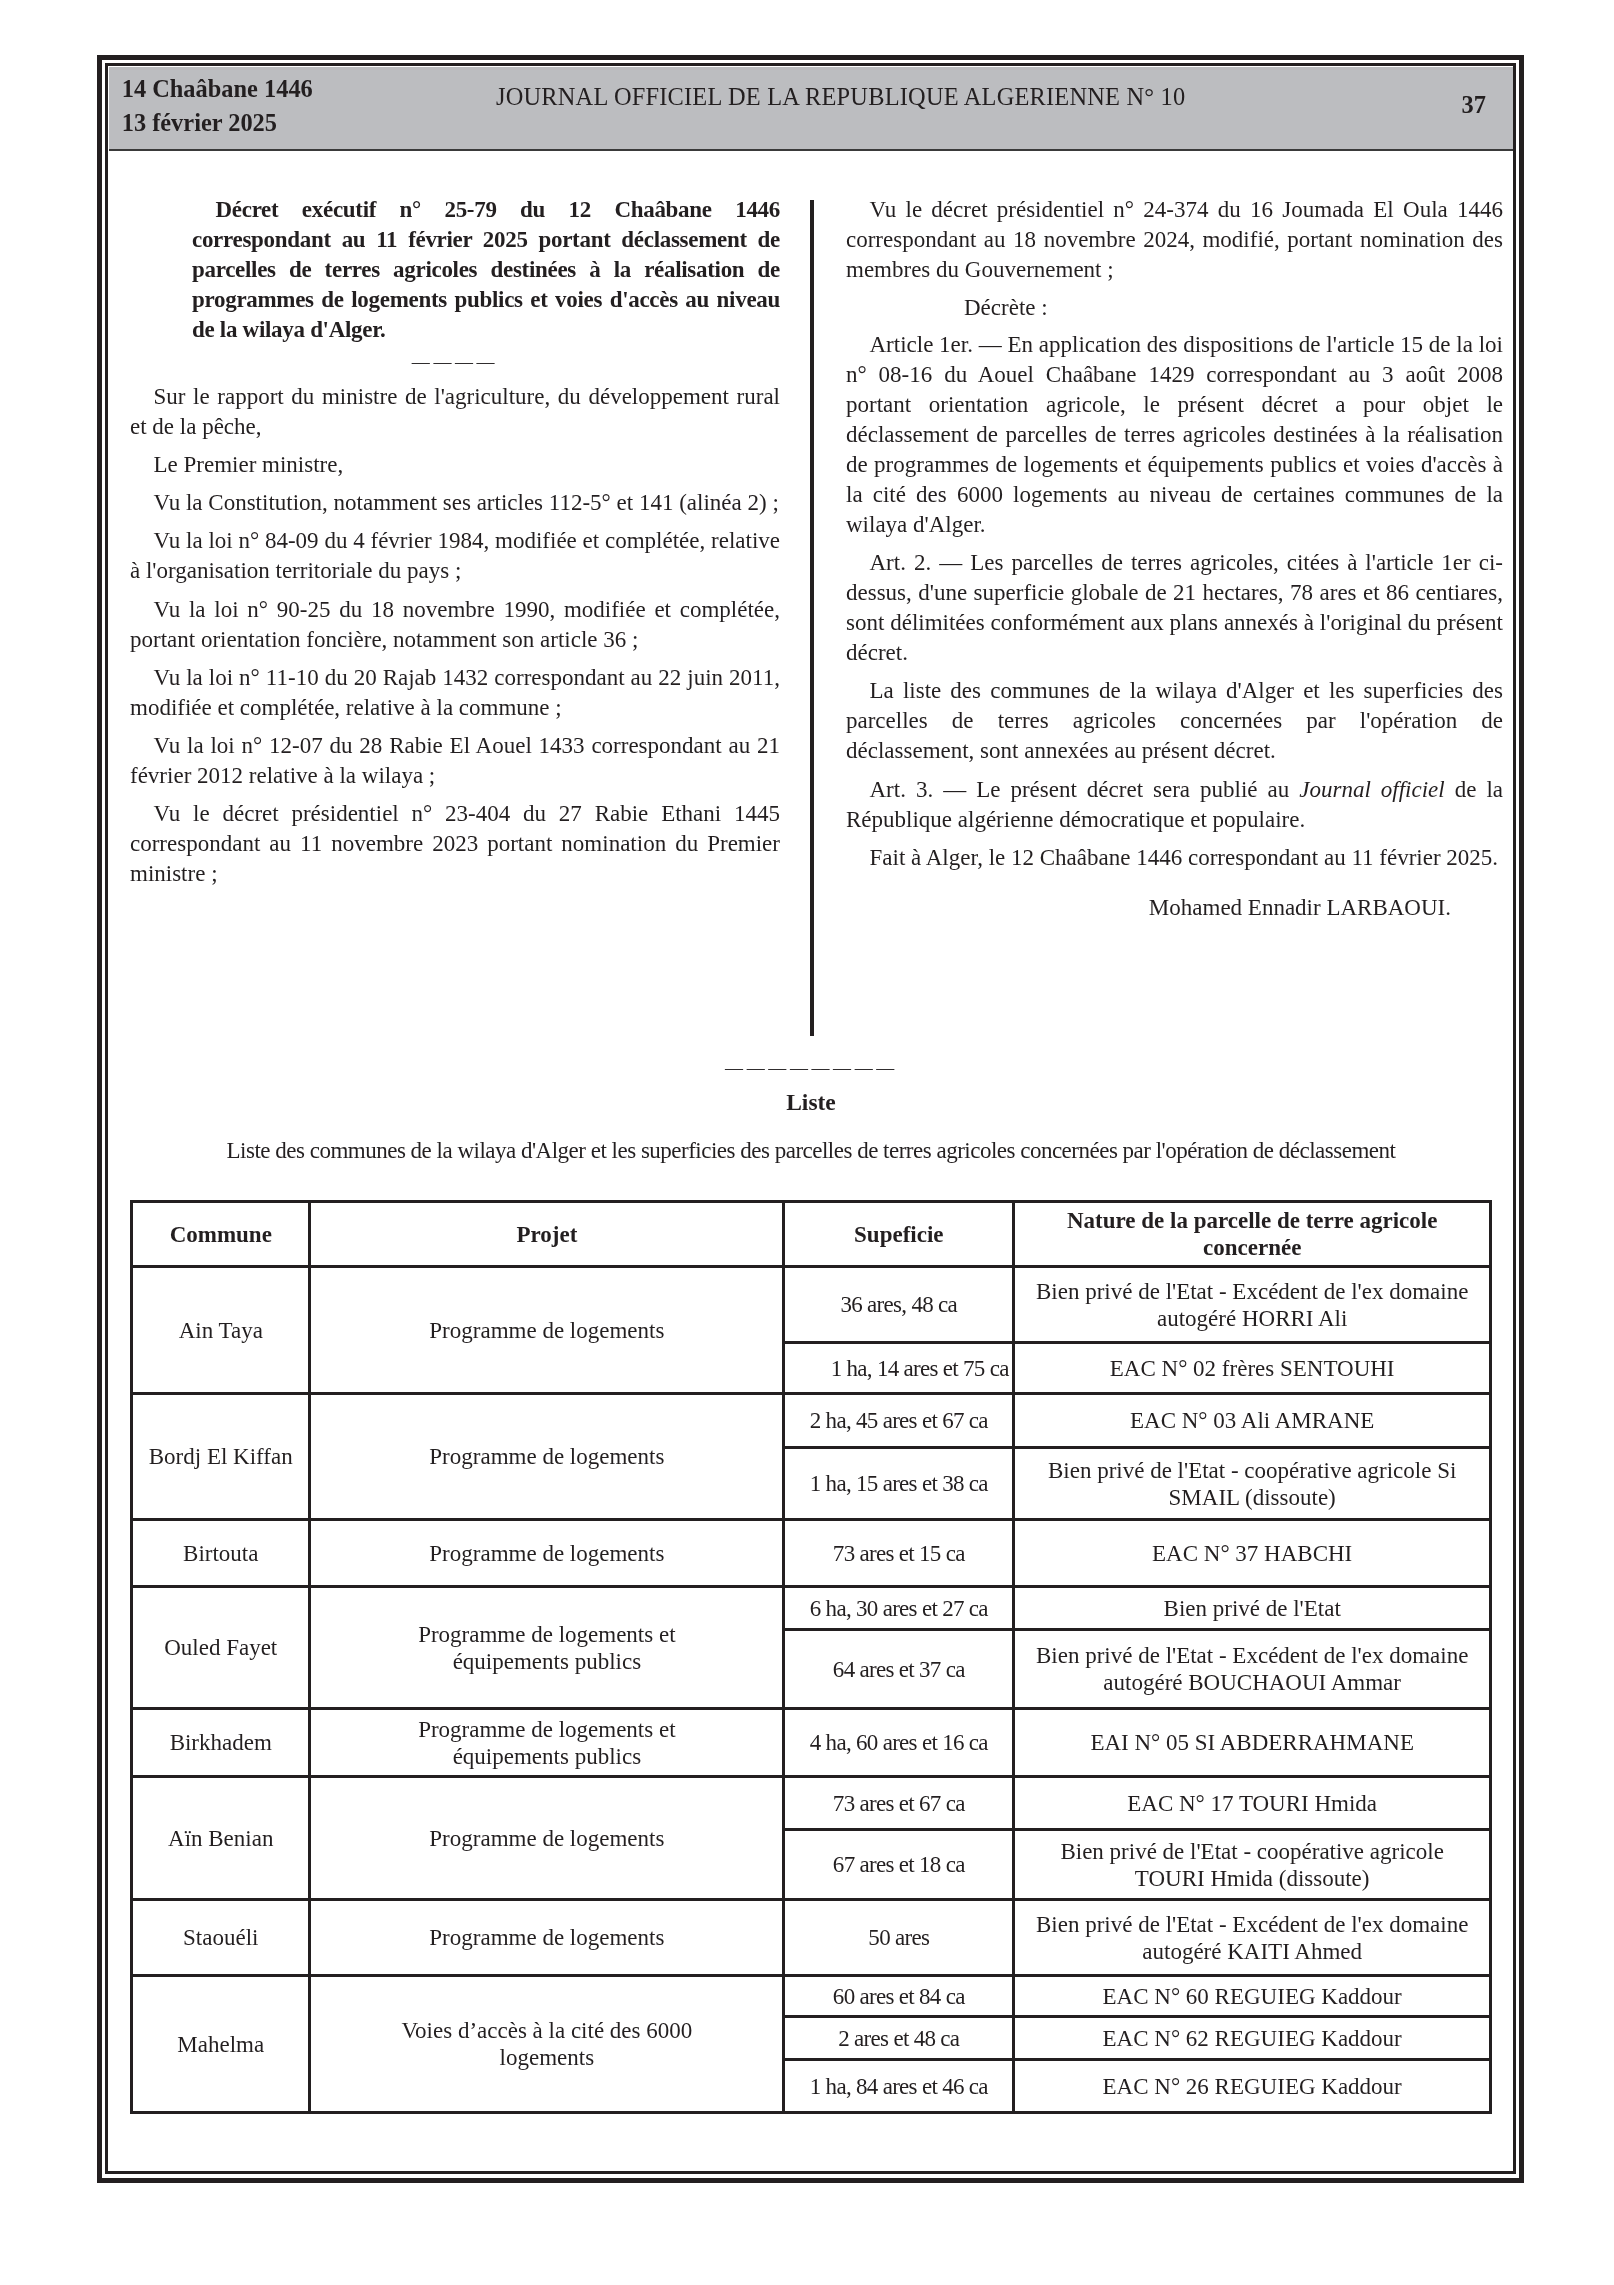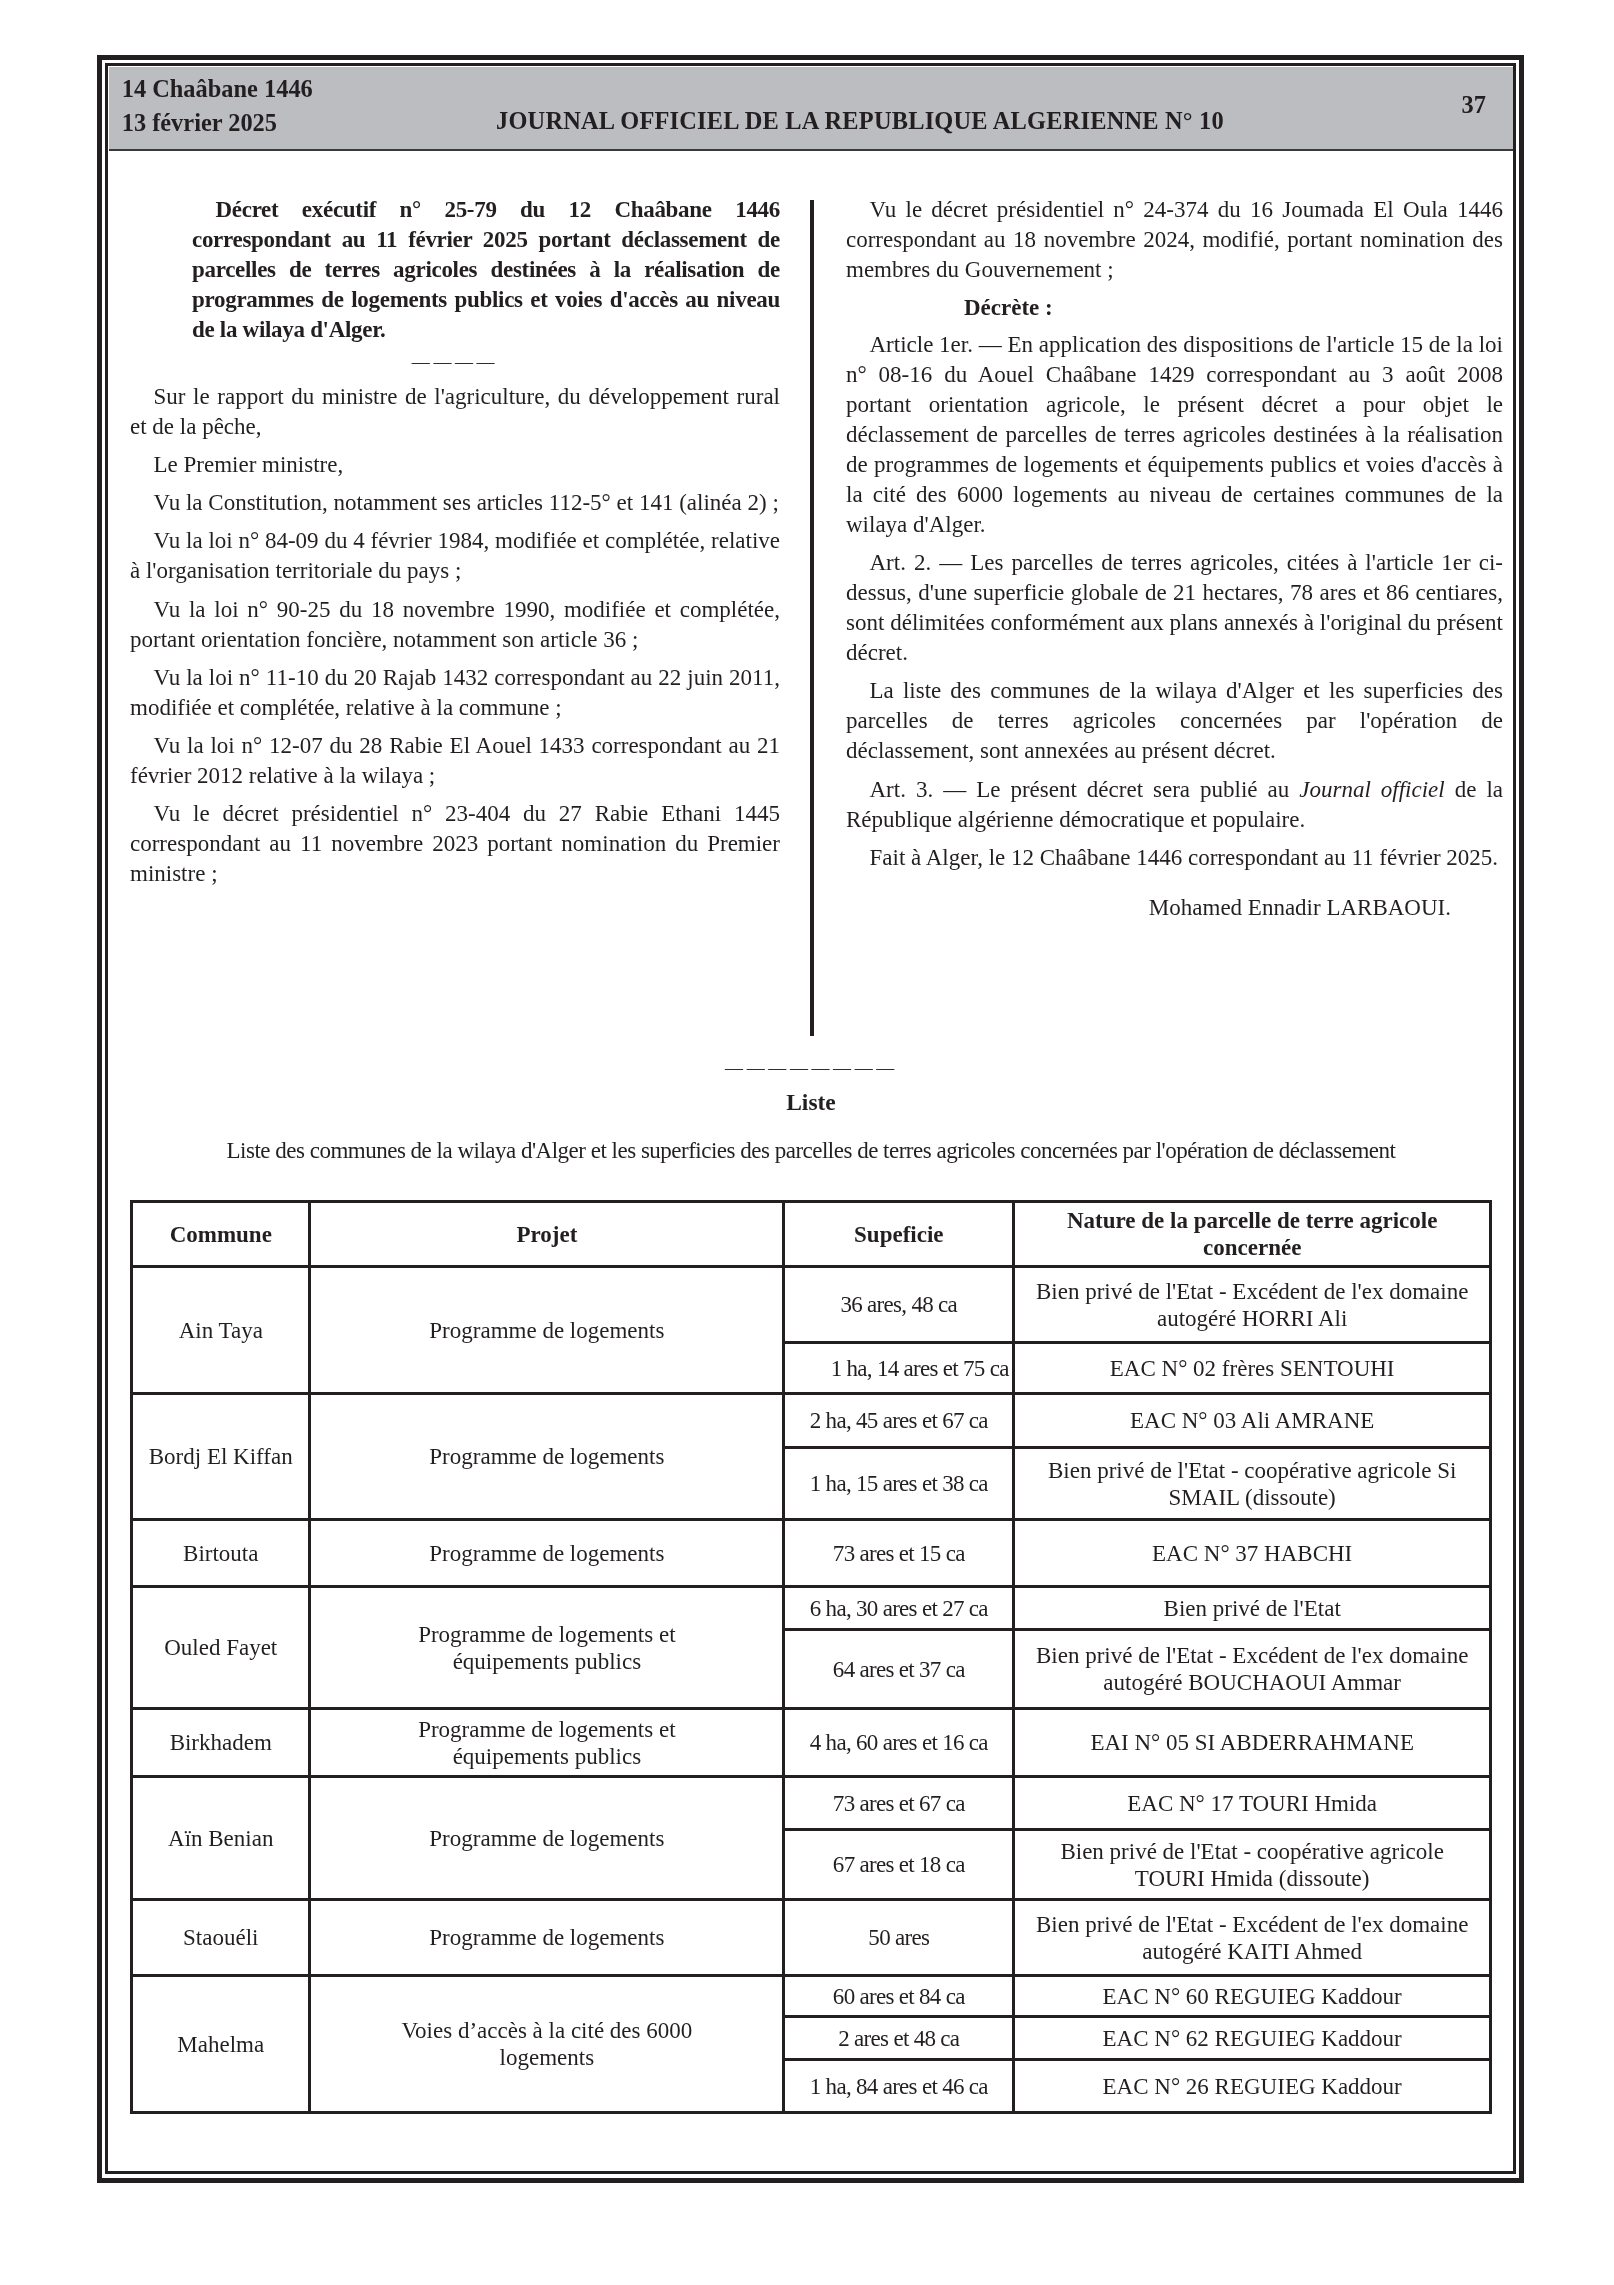--- a/index.html
+++ b/index.html
@@ -5,30 +5,30 @@
   html, body { margin:0; padding:0; background:#ffffff; }
   body { width:1615px; height:2285px; position:relative; overflow:hidden;
          font-family:"Liberation Serif", "DejaVu Serif", serif; color:#231f20; }
   .outer { position:absolute; left:97px; top:55px; width:1427px; height:2128px;
            border:5.4px solid #231f20; box-sizing:border-box; }
   .inner { position:absolute; left:105px; top:63px; width:1411px; height:2111px;
            border:3.6px solid #231f20; box-sizing:border-box; }
   .header { position:absolute; left:109px; top:67px; width:1404px; height:84px;
             background:#bcbdc0; border-bottom:2.7px solid #3a3a3a; box-sizing:border-box; }
   .hdr-date { position:absolute; left:12.7px; top:5.4px; font-weight:bold; font-size:24.4px; line-height:34px; }
-  .hdr-title { position:absolute; left:387px; top:40px; font-weight:bold; font-size:24.4px; letter-spacing:0.2px; }
+  .hdr-title { position:absolute; left:387px; top:16px; font-weight:normal; font-size:24.4px; letter-spacing:0.2px; }
   .hdr-page { position:absolute; right:27px; top:23.5px; font-weight:bold; font-size:24.4px; }
 
   .col { position:absolute; font-size:23px; line-height:30px; text-align:justify; }
   .col-left { left:130px; top:195px; width:650px; }
   .col-right { left:846px; top:195px; width:657px; }
   .col p { margin:0 0 8.1px 0; text-indent:23.5px; }
   .title-block { font-weight:bold; padding-left:62px; text-indent:-62px; margin:0 !important; letter-spacing:-0.3px; }
   .sep { text-align:center; letter-spacing:3.6px; margin:1.8px 0 5.4px 0; font-size:18px; }
-  .decrete { font-weight:bold; text-indent:118px !important; margin:3.6px 0 7.2px 0 !important; }
+  .decrete { font-weight:normal; text-indent:118px !important; margin:3.6px 0 7.2px 0 !important; }
   .sign { text-align:right; padding-right:52px; margin-top:20px !important; }
   .divider { position:absolute; left:810px; top:200px; width:3.6px; height:836px; background:#231f20; }
 
   .annex-sep { position:absolute; left:705px; top:1058px; width:213px; text-align:center; font-size:18px; letter-spacing:3.6px; }
   .annex-title { position:absolute; left:109px; width:1404px; top:1089px; text-align:center; font-weight:bold; font-size:23.5px; }
   .annex-sub { position:absolute; left:109px; width:1404px; top:1138px; text-align:center; font-size:23px; letter-spacing:-0.5px; }
 
   table.annex { position:absolute; left:130px; top:1200px; width:1362px; border-collapse:collapse;
                 font-size:23px; line-height:27px;padding-left:44px; }
   table.annex td, table.annex th { border:3.6px solid #231f20; text-align:center; vertical-align:middle; padding:0 3.6px; }

